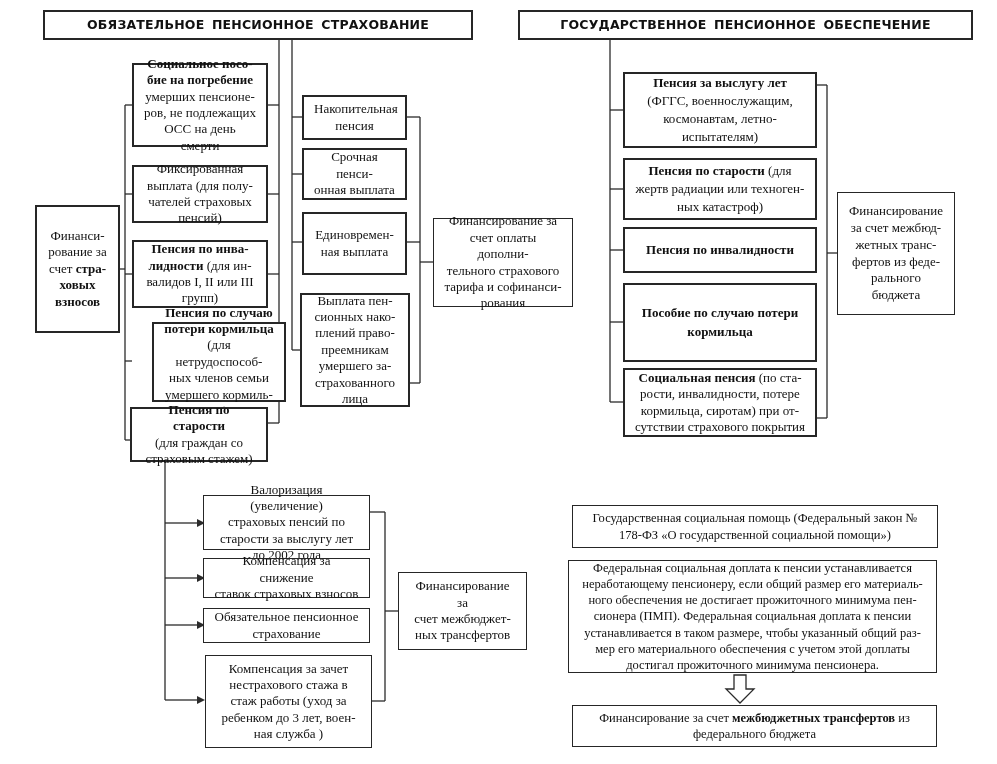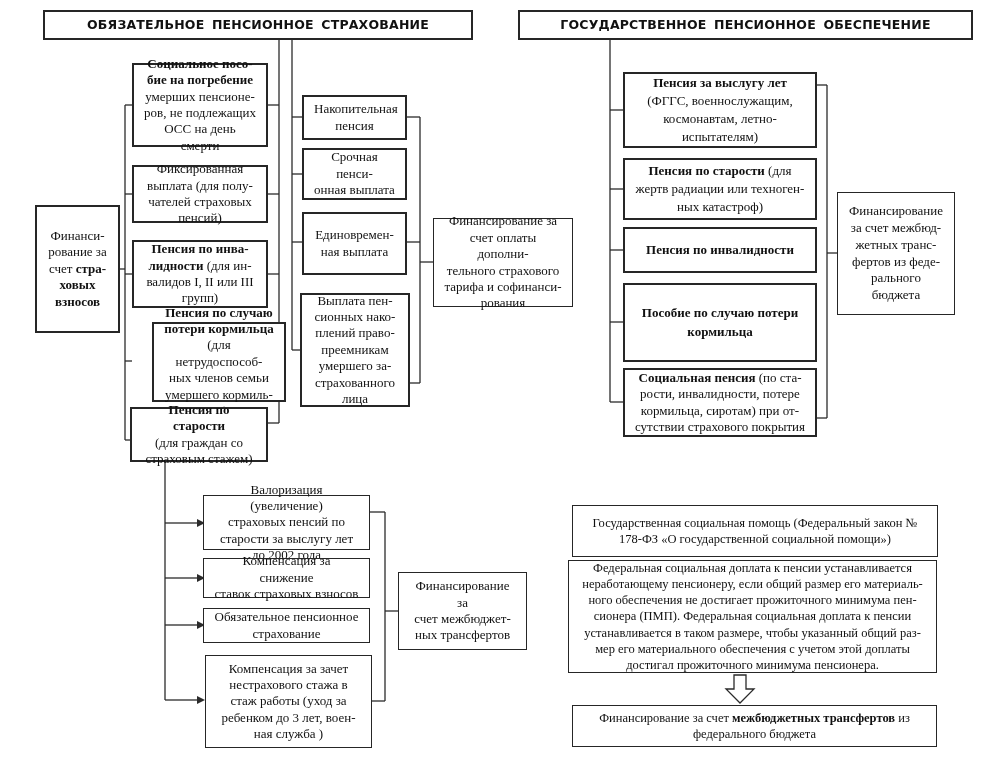--- a/index.html
+++ b/index.html
@@ -236,21 +236,21 @@
 стаж работы (уход за
 ребенком до 3 лет, воен-
 ная служба )</div>
   </div>
   <div class="box thin" style="left:398px;top:572px;width:129px;height:78px;">
     <div class="txt">Финансирование за
 счет межбюджет-
 ных трансфертов</div>
   </div>
 
-  <div class="box thin small-t" style="left:572px;top:505px;width:366px;height:52px;">
+  <div class="box thin small-t" style="left:572px;top:505px;width:366px;height:43px;">
     <div class="txt">Государственная социальная помощь (Федеральный закон №
 178-ФЗ «О государственной социальной помощи»)</div>
   </div>
   <div class="box thin small-t" style="left:568px;top:560px;width:369px;height:113px;">
     <div class="txt">Федеральная социальная доплата к пенсии устанавливается
 неработающему пенсионеру, если общий размер его материаль-
 ного обеспечения не достигает прожиточного минимума пен-
 сионера (ПМП). Федеральная социальная доплата к пенсии
 устанавливается в таком размере, чтобы указанный общий раз-
 мер его материального обеспечения с учетом этой доплаты

